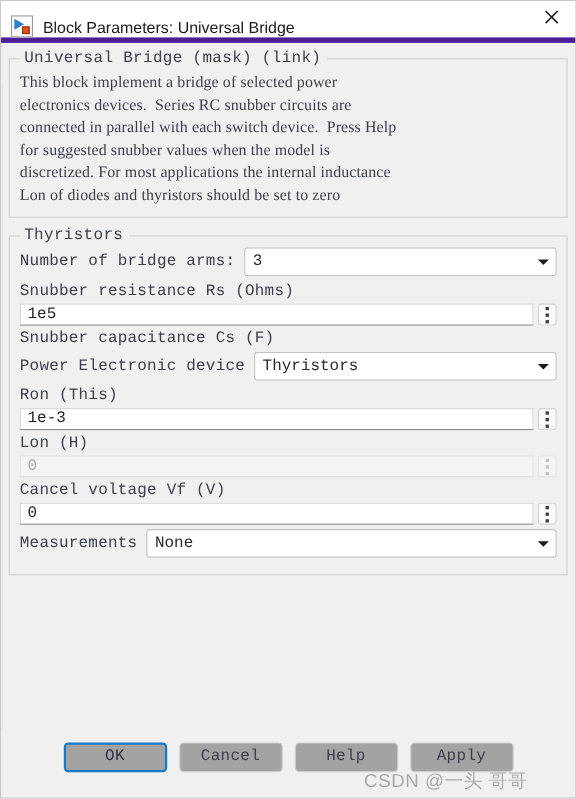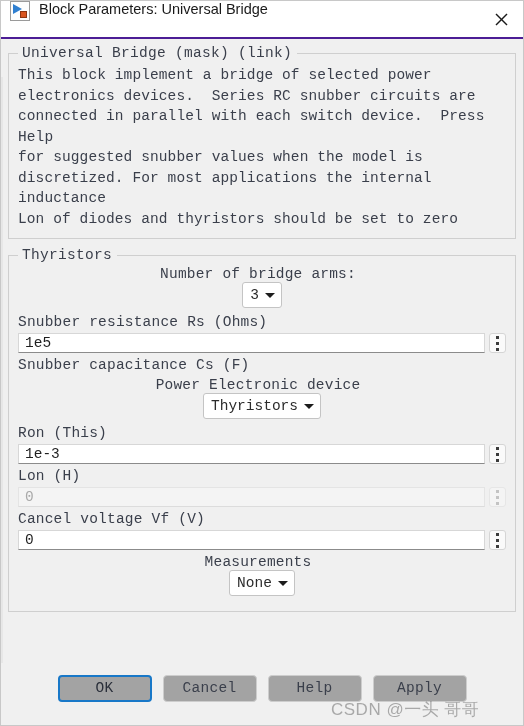--- a/index.html
+++ b/index.html
@@ -23,23 +23,23 @@
     box-sizing: border-box;
     display: flex;
     flex-direction: column;
   }
 
   
   #titlebar {
     height: 38px;
     min-height: 38px;
     background: #ffffff;
-    border-bottom: 2px solid #4c1d95;
-    display: flex;
-    align-items: flex-start;
+    border-bottom: 5px solid #4c1d95;
+    display: flex;
+    align-items: flex-end;
     padding: 0 0 0 9px;
     box-sizing: border-box;
   }
   #app-icon {
     width: 20px;
     height: 20px;
     position: relative;
     flex: 0 0 auto;
     border: 1px solid #9a9a9a;
     background: #fdfdfd;
@@ -103,28 +103,28 @@
     letter-spacing: 0.3px;
   }
 
   #desc-text {
     font-size: 14.5px;
     line-height: 20.5px;
     color: #3a3f4b;
     white-space: pre-wrap;
     letter-spacing: 0.1px;
     margin: 1px 0 0 0;
+    font-family: Liberation Serif, serif;
   }
 
   
   .row {
     display: flex;
     align-items: center;
     margin-bottom: 6px;
-    flex-direction: column;
   }
   .row.stack {
     display: block;
     margin-bottom: 4px;
   }
   .lbl {
     font-size: 14.5px;
     color: #3a3f4b;
     white-space: nowrap;
     letter-spacing: 0.2px;

